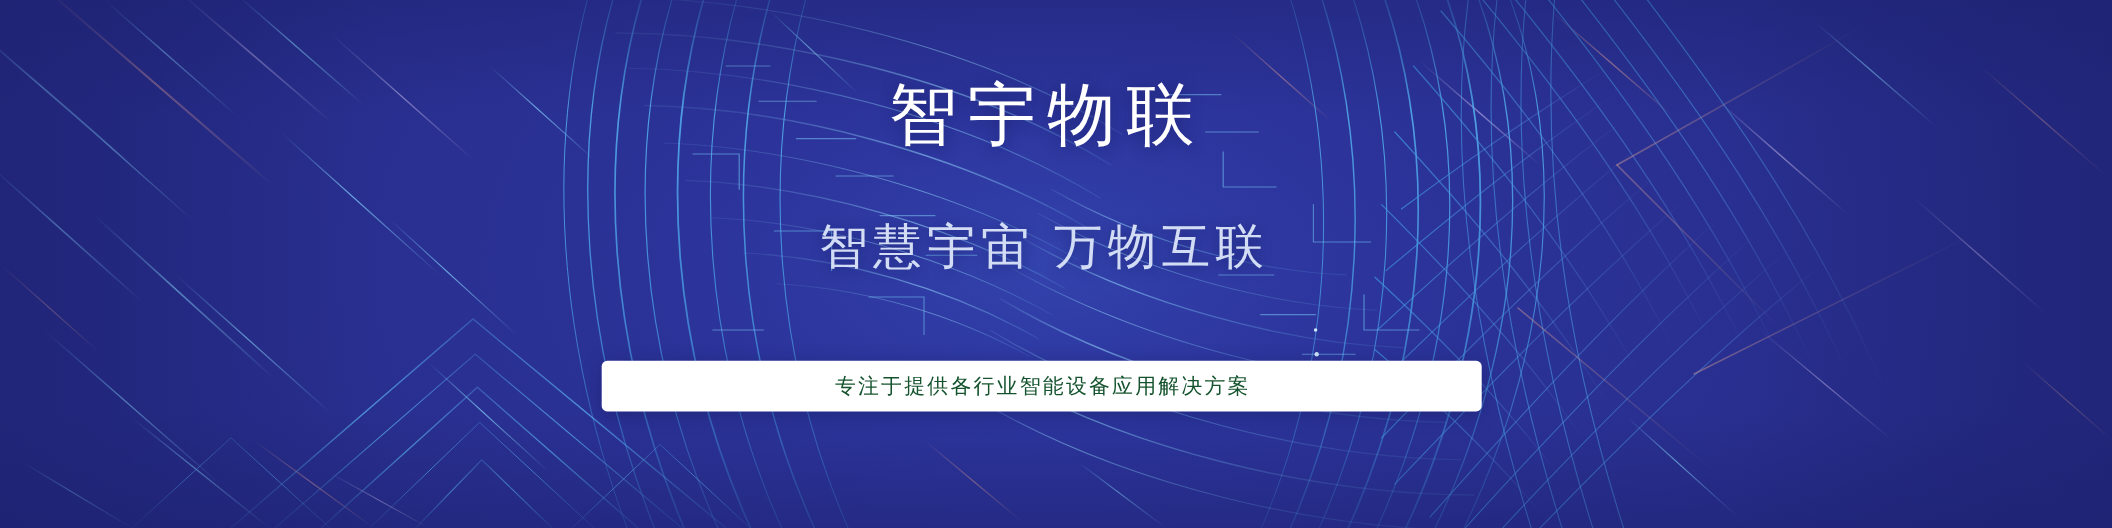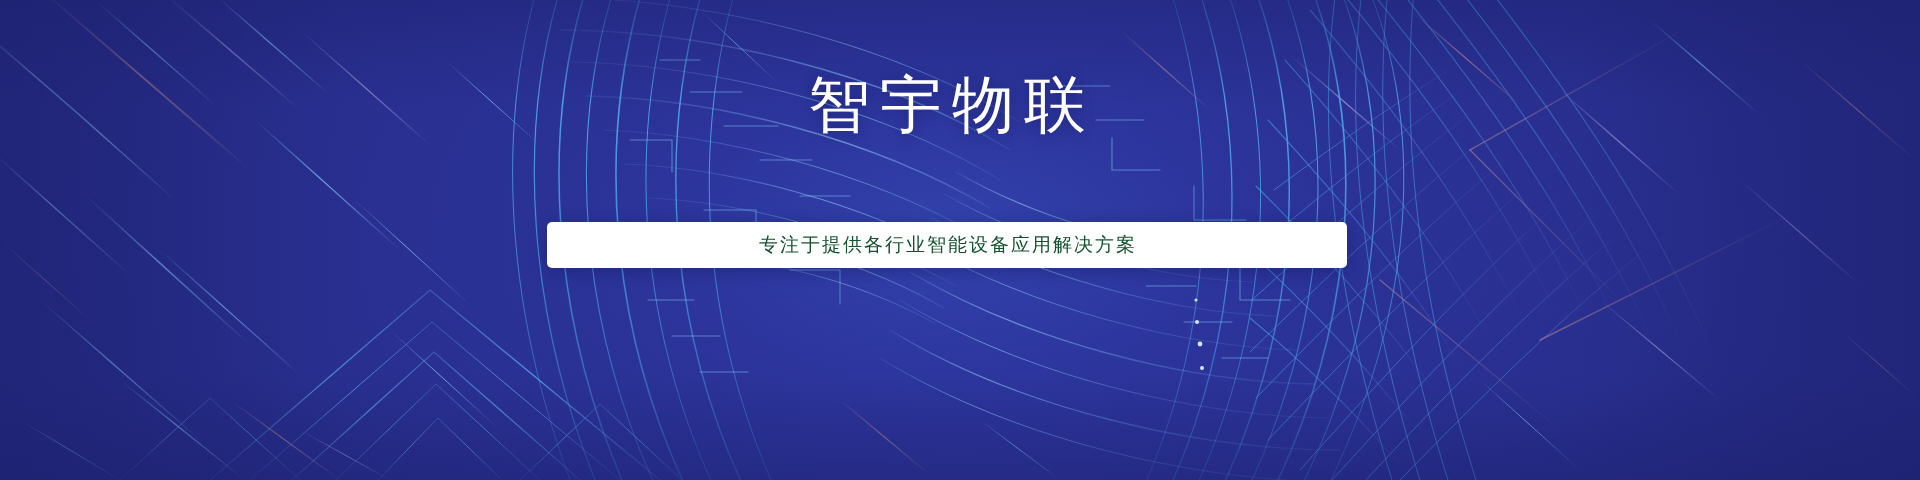--- a/index.html
+++ b/index.html
@@ -325,19 +325,20 @@
       </g>
     </svg>
   </div>
 
   <div class="vignette"></div>
 
   <div id="content">
 
     <h1 class="title">智宇物联</h1>
 
+    <h2 class="subtitle">智慧宇宙 万物互联</h2>
 
     <div class="tagline-box">
       <span class="tagline-text">专注于提供各行业智能设备应用解决方案</span>
     </div>
 
   </div>
 </div>
 
 </body></html>

